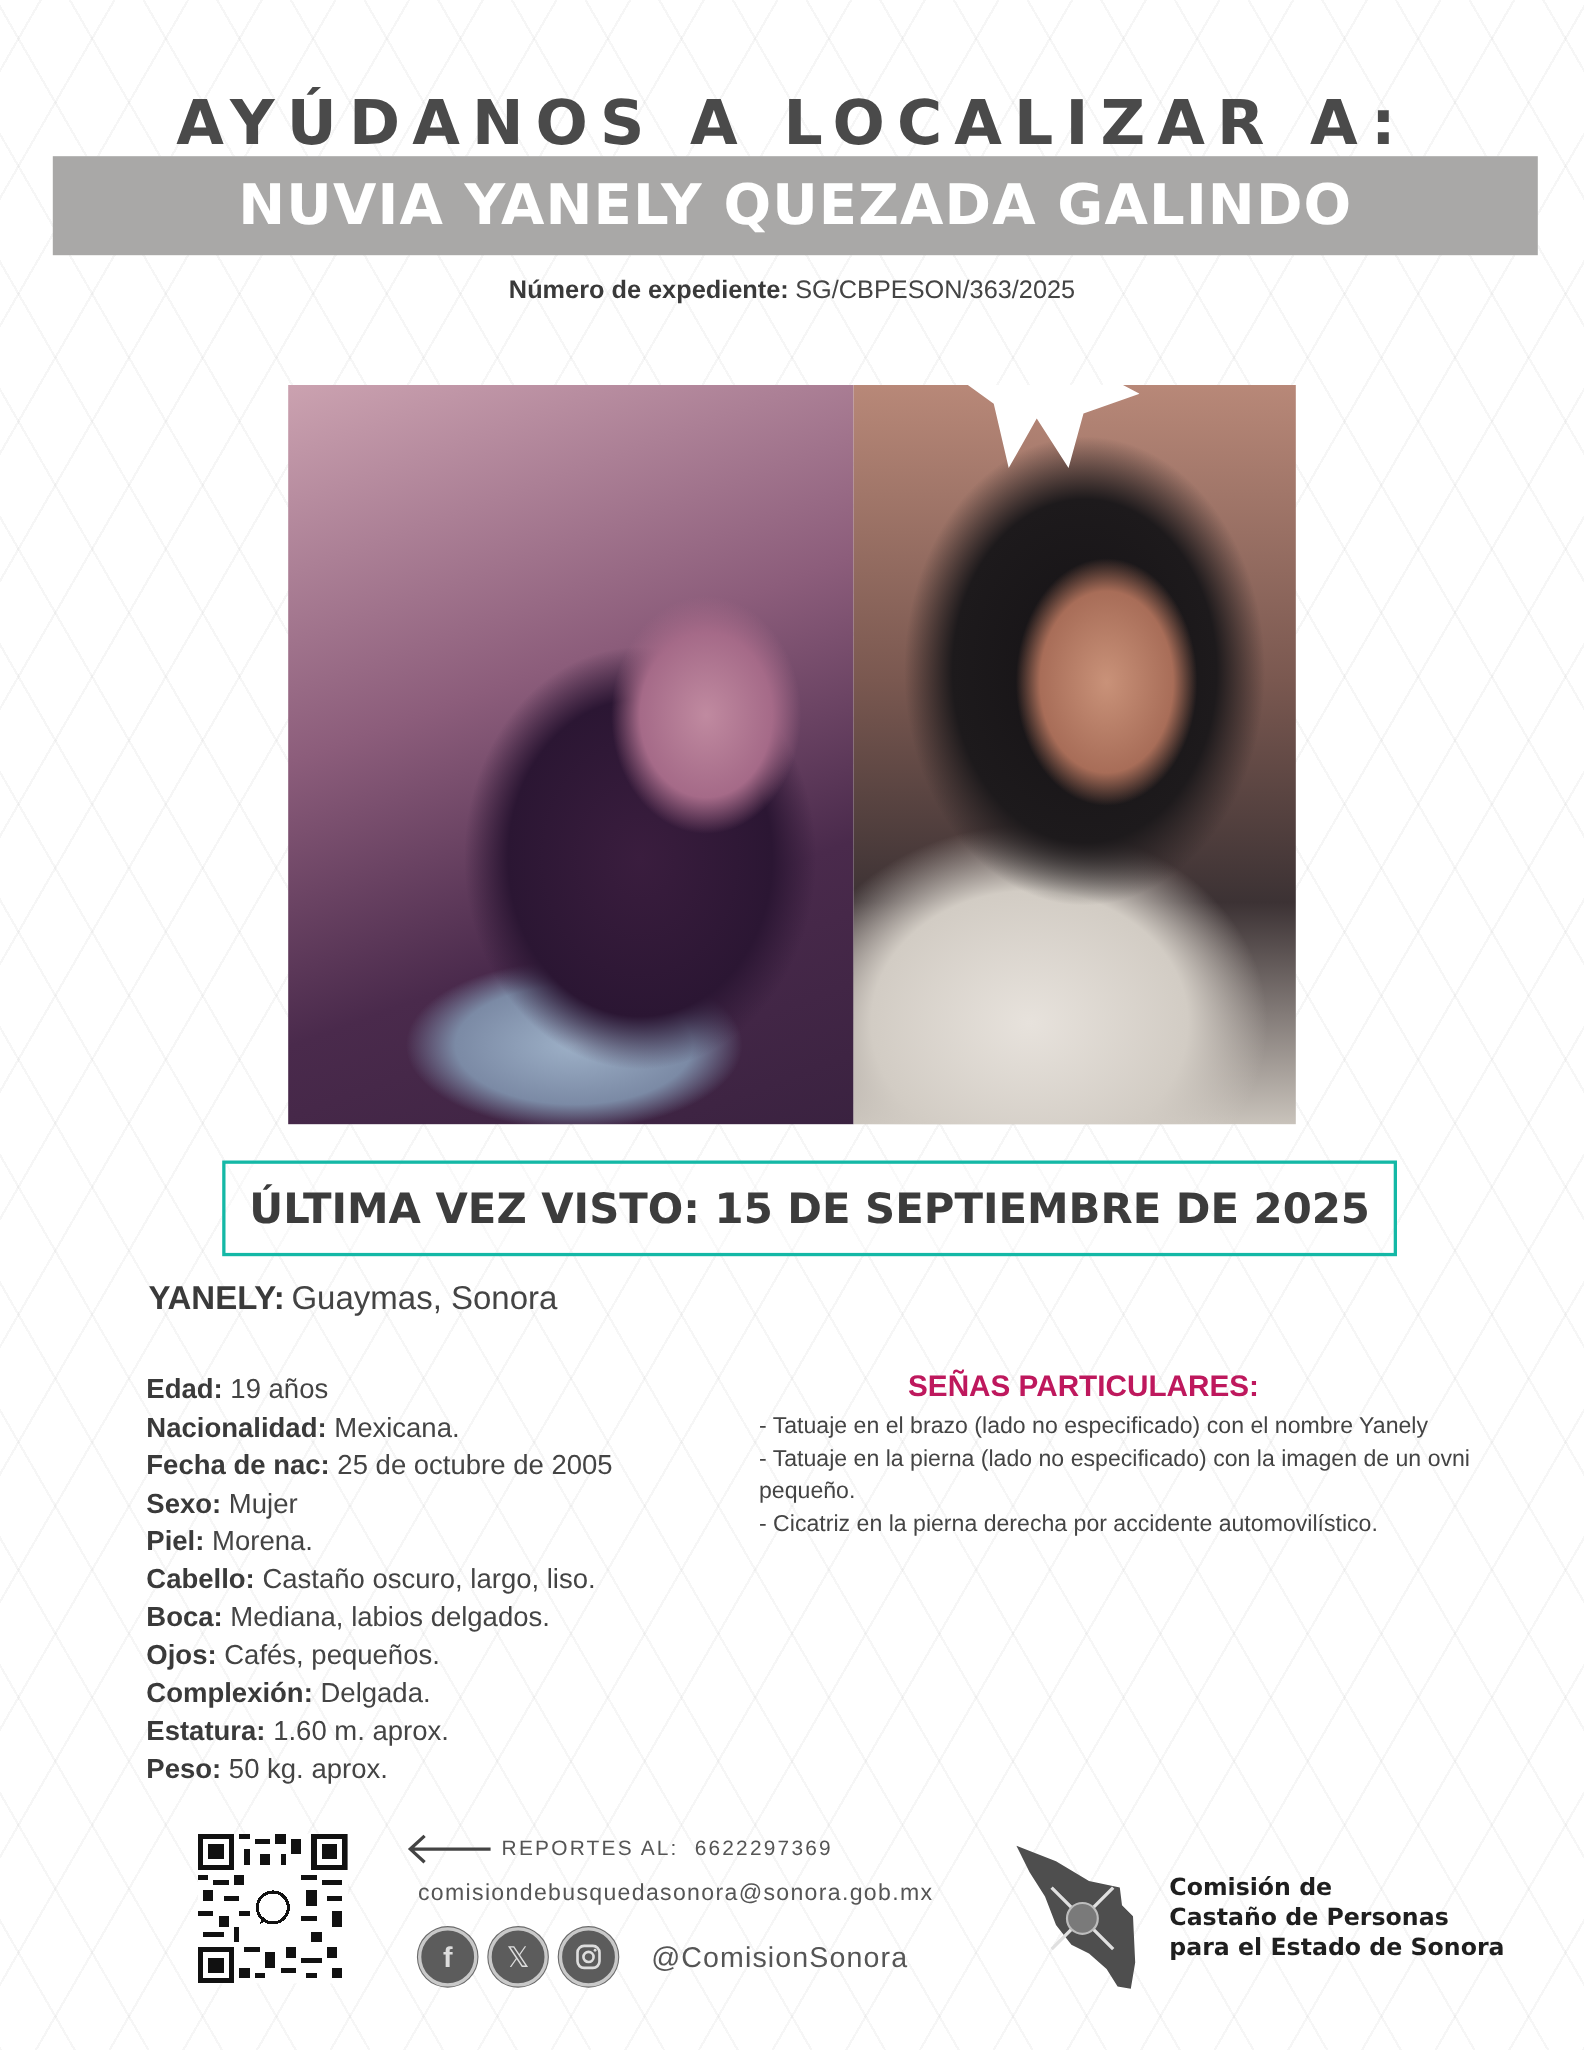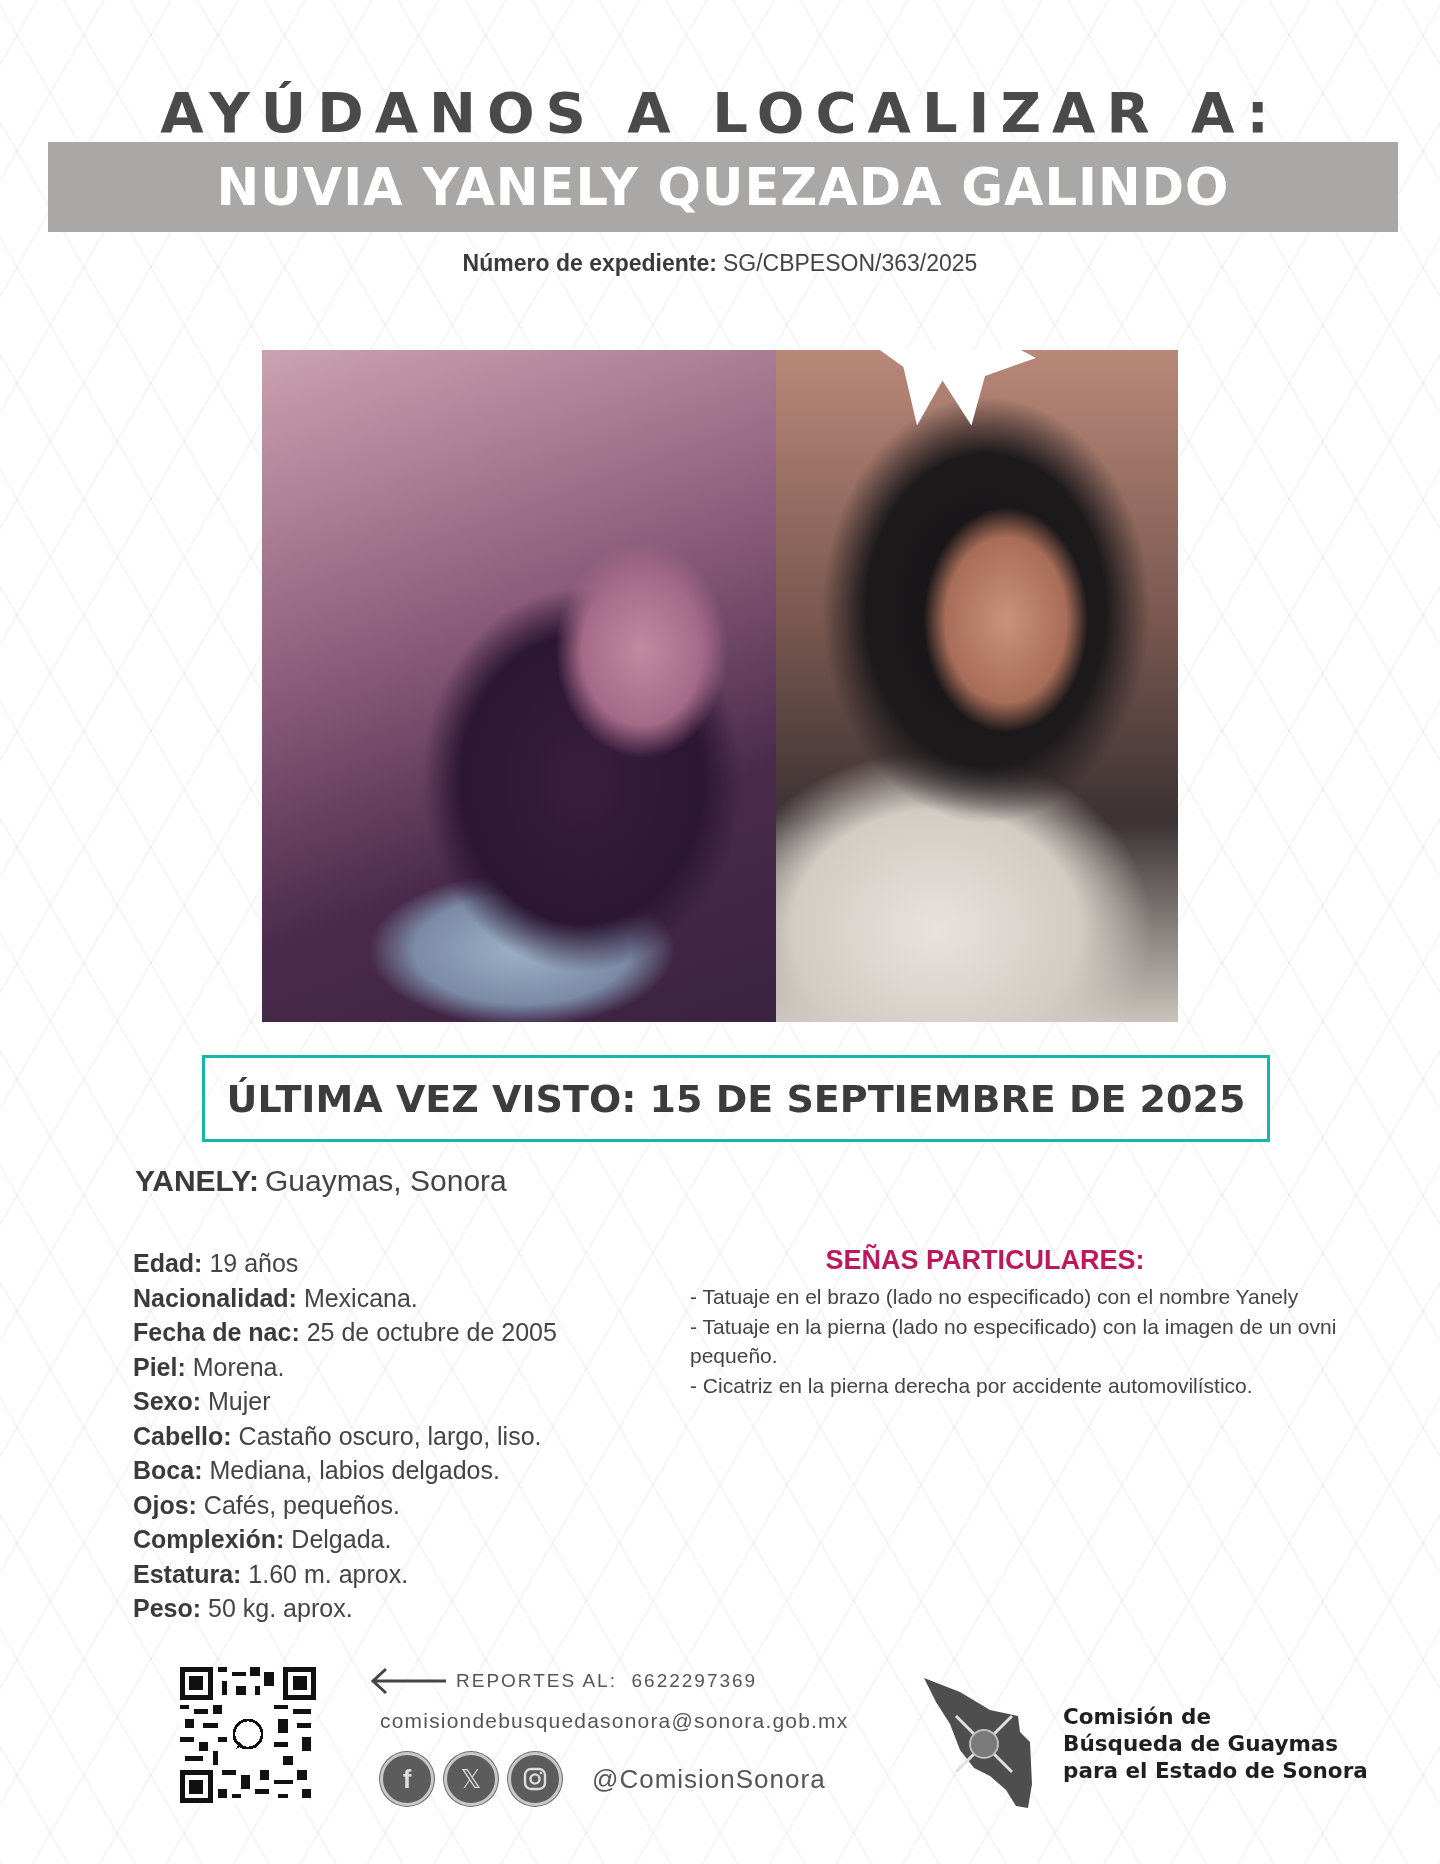--- a/index.html
+++ b/index.html
@@ -79,22 +79,22 @@
 </div>
 
 <div class="abs lugar">
   <b>YANELY:</b><span>Guaymas, Sonora</span>
 </div>
 
 <div class="abs details">
   <div class="row"><b>Edad:</b> <span>19 años</span></div>
   <div class="row"><b>Nacionalidad:</b> <span>Mexicana.</span></div>
   <div class="row"><b>Fecha de nac:</b> <span>25 de octubre de 2005</span></div>
+  <div class="row"><b>Sexo:</b> <span>Mujer</span></div>
   <div class="row"><b>Piel:</b> <span>Morena.</span></div>
-  <div class="row"><b>Sexo:</b> <span>Mujer</span></div>
   <div class="row"><b>Cabello:</b> <span>Castaño oscuro, largo, liso.</span></div>
   <div class="row"><b>Boca:</b> <span>Mediana, labios delgados.</span></div>
   <div class="row"><b>Ojos:</b> <span>Cafés, pequeños.</span></div>
   <div class="row"><b>Complexión:</b> <span>Delgada.</span></div>
   <div class="row"><b>Estatura:</b> <span>1.60 m. aprox.</span></div>
   <div class="row"><b>Peso:</b> <span>50 kg. aprox.</span></div>
 </div>
 
 <div class="abs senas">
   <h3>SEÑAS PARTICULARES:</h3>
@@ -182,15 +182,15 @@
 <div class="abs logo">
   <svg width="120" height="140" viewBox="0 0 120 140">
     <path d="M4 6 L40 20 L70 38 L98 44 L100 60 L110 70 L112 112 L108 136 L96 134 L86 118 L70 104 L54 96 L40 78 L30 52 L16 30 Z" fill="#4e4e4e"></path>
     <path d="M36 44 L92 100 M92 44 L36 100" stroke="#e0e0e0" stroke-width="3"></path>
     <circle cx="64" cy="72" r="14" fill="#7a7a7a" stroke="#bdbdbd" stroke-width="2"></circle>
   </svg>
 </div>
 
 <div class="abs logo-text">
   <div>Comisión de</div>
-  <div>Búsqueda de Guaymas</div>
+  <div>Castaño de Personas</div>
   <div>para el Estado de Sonora</div>
 </div>
 
 </body></html>

